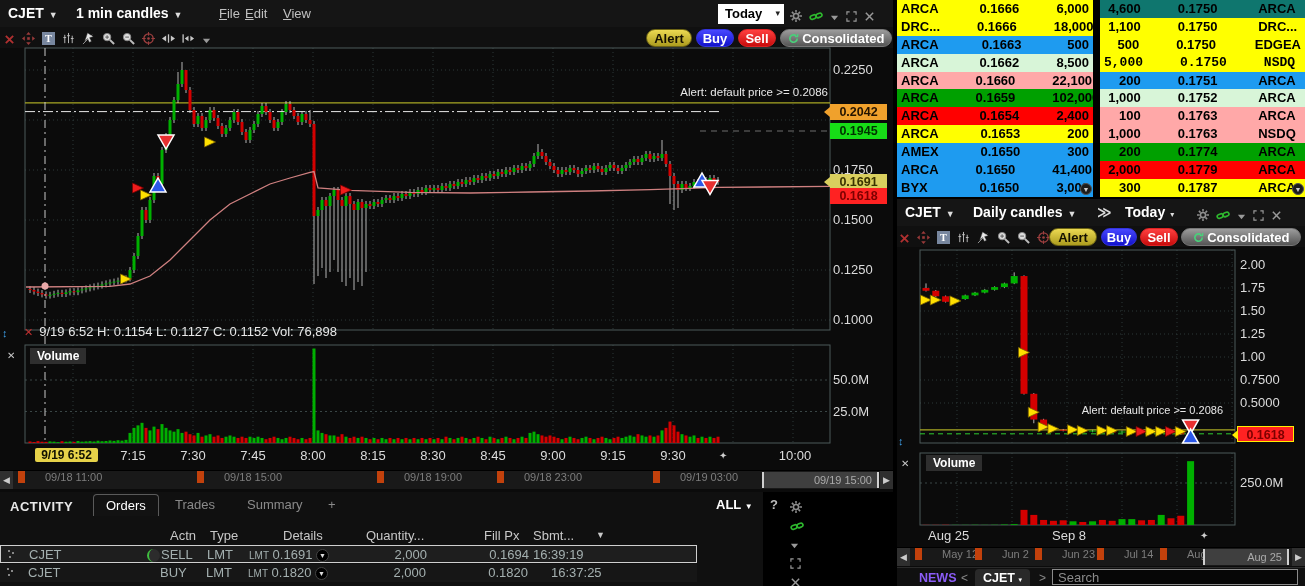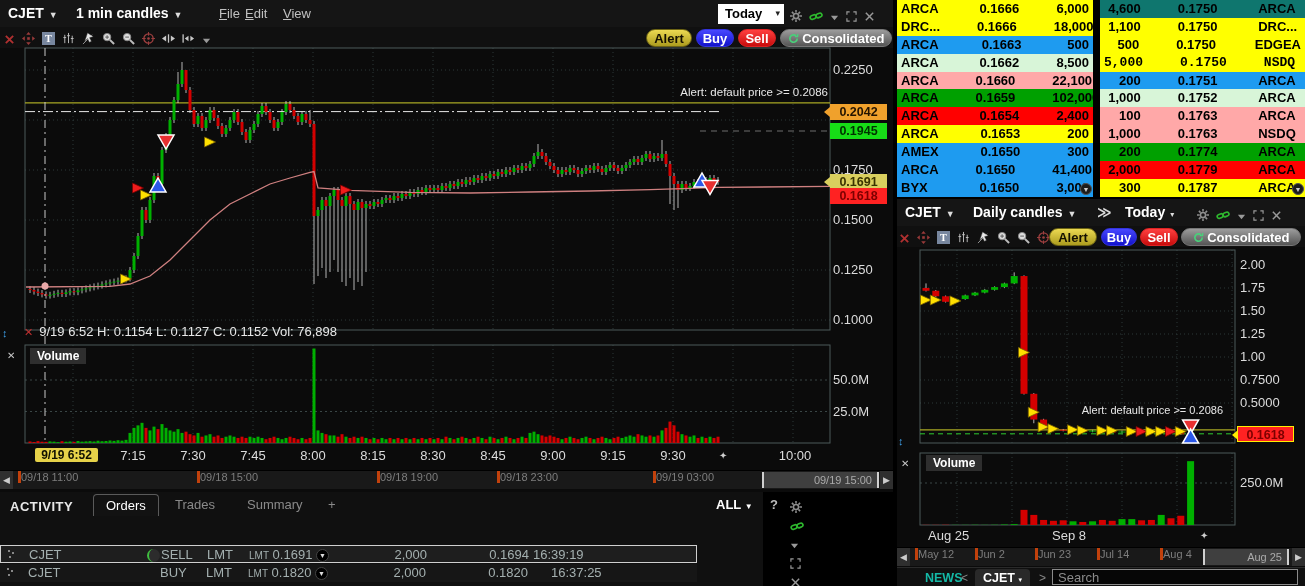--- a/index.html
+++ b/index.html
@@ -32,21 +32,21 @@
   .tag .nub { position:absolute; left:-6px; top:3px; width:0; height:0;
               border-top:5px solid transparent; border-bottom:5px solid transparent; }
   .statusline { color:#e8e8e8; font-size:13px; }
   .redx { color:#c03030; font-size:11px; font-weight:bold; margin-right:6px; }
   .volpane-label { background:#2e2e2e; color:#fff; font-weight:bold; font-size:12px; padding:1px 7px; }
   .timechip { background:#e6d249; color:#101000; font-weight:bold; font-size:12px;
               text-align:center; border-radius:2px; }
   .sbar { position:absolute; background:#191919; border-top:1px solid #000; }
   .sbtn { position:absolute; top:0; bottom:0; width:13px; background:#2f2f2f; color:#ccc;
           font-size:9px; text-align:center; padding-top:4px; }
-  .slab { position:absolute; top:3px; color:#7d7d7d; font-size:11px; border-left:3px solid #c2410c; padding-left:0;}
+  .slab { position:absolute; top:3px; color:#7d7d7d; font-size:11px; border-left:7px solid #c2410c; padding-left:20px;}
   .sthumb { position:absolute; top:1px; bottom:1px; background:#3f3f3f;
             border-left:2px solid #d0d0d0; border-right:2px solid #d0d0d0; }
   .sthumb span { position:absolute; top:2px; right:5px; color:#aaa; font-size:11px; }
   
   .l2table { position:absolute; top:0; bottom:0; overflow:hidden; }
   .l2row { height:17.9px; display:flex; color:#000; font-size:13px; font-weight:bold; line-height:17.5px;gap:29px; }
   .l2c { padding:0 4px; white-space:nowrap; }
   .scrollbub { position:absolute; width:12px; height:12px; border-radius:50%; background:#1c1c1c;
                border:1px solid #555; color:#ccc; font-size:7px; text-align:center; line-height:11px; }
   
@@ -798,20 +798,29 @@
               <rect x="1" y="5" width="7" height="4.5" rx="2.2" transform="rotate(-22 4.5 7)"></rect>
               <rect x="8" y="3" width="7" height="4.5" rx="2.2" transform="rotate(-22 11.5 5)"></rect>
             </g>
           </svg></span><span><svg viewBox="0 0 10 10" width="9" height="9">
             <path d="M1 3h8L5 8z" fill="#999"></path>
           </svg></span><span><svg viewBox="0 0 12 12" width="11" height="11" fill="none" stroke="#999" stroke-width="1.3">
             <path d="M1 4V1h3M8 1h3v3M11 8v3H8M4 11H1V8"></path>
           </svg></span><span><svg viewBox="0 0 12 12" width="11" height="11">
             <path d="M2 2L10 10M10 2L2 10" stroke="#999" stroke-width="1.6"></path>
           </svg></span></span>
+    <div class="abs" id="ordheads" style="left:0;top:36px;width:893px;height:16px;">
+        <span class="lbl ord-col" style="left: 170px; top: 0px;">Actn</span>
+        <span class="lbl ord-col" style="left: 210px; top: 0px;">Type</span>
+        <span class="lbl ord-col" style="left: 283px; top: 0px;">Details</span>
+        <span class="lbl ord-col" style="left: 366px; top: 0px;">Quantity...</span>
+        <span class="lbl ord-col" style="left: 484px; top: 0px;">Fill Px</span>
+        <span class="lbl ord-col" style="left: 533px; top: 0px;">Sbmt...</span>
+        <span class="lbl ord-col" style="left: 596px; top: 2px; font-size: 9px;">▼</span>
+      </div>
     <div class="abs" id="ordrows" style="left:0;top:53px;width:893px;height:40px;">
         <div class="ord-row selbox" style="top: 0px; background: rgb(30, 30, 30);">
           <span class="cell" style="left: 6px;"><span class="grip"></span></span>
           <span class="cell" style="left: 28px;">CJET</span>
           <span class="cell" style="left: 146px;"><span class="ordstatus"></span></span>
           <span class="cell" style="left: 160px;">SELL</span>
           <span class="cell" style="left: 206px;">LMT</span>
           <span class="cell" style="left: 248px;"><span style="font-size:10px;">LMT</span> 0.1691 <span class="caretbadge">▼</span></span>
           <span class="cell" style="left: 360px; width: 66px; text-align: right;">2,000</span>
           <span class="cell" style="left: 462px; width: 66px; text-align: right;">0.1694</span>
@@ -1170,19 +1179,19 @@
         <span class="lbl slab" style="left: 200px; top: 0px;">Jul 14</span>
         <span class="lbl slab" style="left: 263px; top: 0px;">Aug 4</span>
         <span class="sthumb" style="left: 306px; width: 86px;">
           <span>Aug 25</span>
         </span>
         <span class="sbtn" style="left: 395px;">▶</span>
       </div>
   </section>
 
   <section class="newsbar" style="left:897px;top:567px;width:408px;height:19px;">
-    <span class="lbl" style="left:28px;top:3px;color:#14b8a6;font-weight:bold;font-size:12.5px;">NEWS</span>
+    <span class="lbl" style="left:22px;top:3px;color:#8b5cf6;font-weight:bold;font-size:12.5px;">NEWS</span>
     <span class="lbl" style="left:64px;top:3px;color:#888;font-size:12px;">&lt;</span>
     <span class="symtab" style="left:78px;top:1px;"><span>CJET</span> <span style="font-size:7px;">▾</span></span>
     <span class="lbl" style="left:142px;top:3px;color:#888;font-size:12px;">&gt;</span>
     <input class="searchbox" style="left: 155px; top: 1px;" placeholder="Search">
   </section>
 </div>
 
 </body></html>

